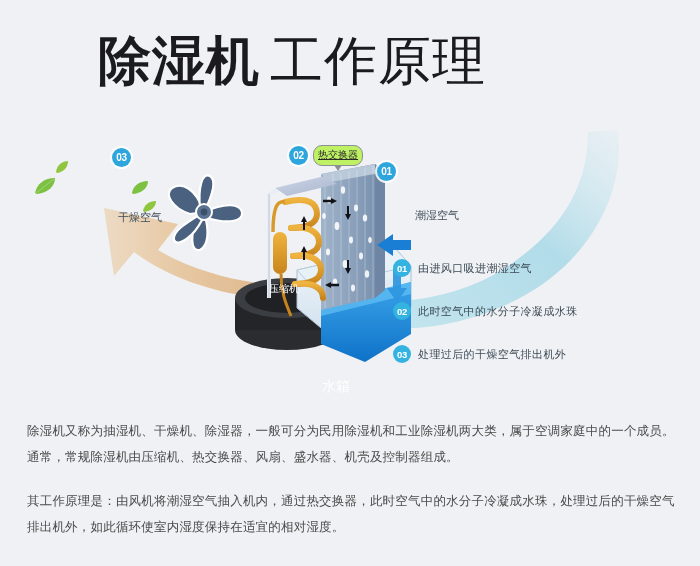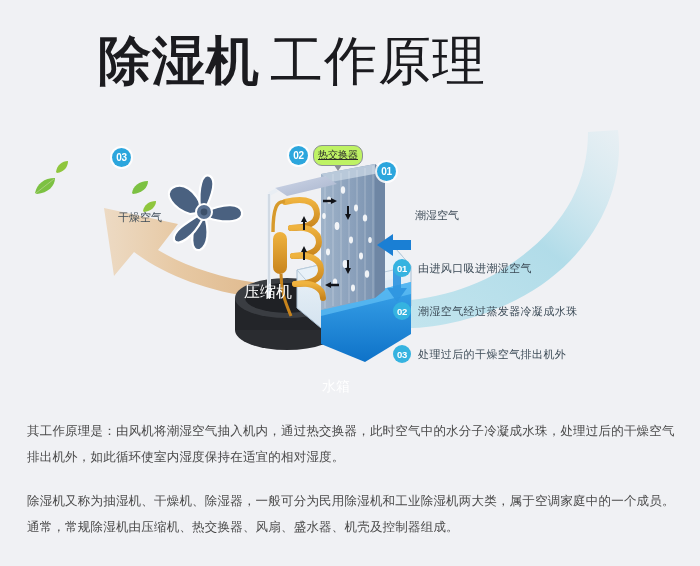--- a/index.html
+++ b/index.html
@@ -42,21 +42,21 @@
   .machine{position:absolute;left:225px;top:28px;}
 
   
   .fan{position:absolute;left:160px;top:52px;}
 
   
   .ill-label{
     position:absolute;font-size:11px;color:#3d4b57;
     white-space:nowrap;font-weight:400;
   }
-  .ill-label.white{color:#ffffff;font-size:16px;}
+  .ill-label.white{color:#ffffff;font-size:10px;margin-left:25px;}
   .ill-label.tank{color:#ffffff;font-size:14px;margin-top:28px;}
 
   .badge{
     position:absolute;width:19px;height:19px;border-radius:50%;
     background:#2ca6dd;color:#fff;font-size:10px;font-weight:700;
     display:flex;align-items:center;justify-content:center;
     letter-spacing:-0.3px;
     box-shadow:0 0 0 2px rgba(255,255,255,.85);
   }
 
@@ -280,26 +280,26 @@
     <div class="ill-label tank" style="left:322px;top:230px;">水箱</div>
   </div>
 
   <div class="legend">
     <div class="legend-row">
       <div class="legend-badge">01</div>
       <div class="legend-text">由进风口吸进潮湿空气</div>
     </div>
     <div class="legend-row">
       <div class="legend-badge">02</div>
-      <div class="legend-text">潮湿空气经过蒸发器冷凝成水珠</div>
+      <div class="legend-text">此时空气中的水分子冷凝成水珠</div>
     </div>
     <div class="legend-row">
       <div class="legend-badge">03</div>
       <div class="legend-text">处理过后的干燥空气排出机外</div>
     </div>
   </div>
 
   <div class="body-copy">
+    <p class="para">除湿机又称为抽湿机、干燥机、除湿器，一般可分为民用除湿机和工业除湿机两大类，属于空调家庭中的一个成员。通常，常规除湿机由压缩机、热交换器、风扇、盛水器、机壳及控制器组成。</p>
     <p class="para">其工作原理是：由风机将潮湿空气抽入机内，通过热交换器，此时空气中的水分子冷凝成水珠，处理过后的干燥空气排出机外，如此循环使室内湿度保持在适宜的相对湿度。</p>
-    <p class="para">除湿机又称为抽湿机、干燥机、除湿器，一般可分为民用除湿机和工业除湿机两大类，属于空调家庭中的一个成员。通常，常规除湿机由压缩机、热交换器、风扇、盛水器、机壳及控制器组成。</p>
   </div>
 
 </div>
 
 </body></html>

